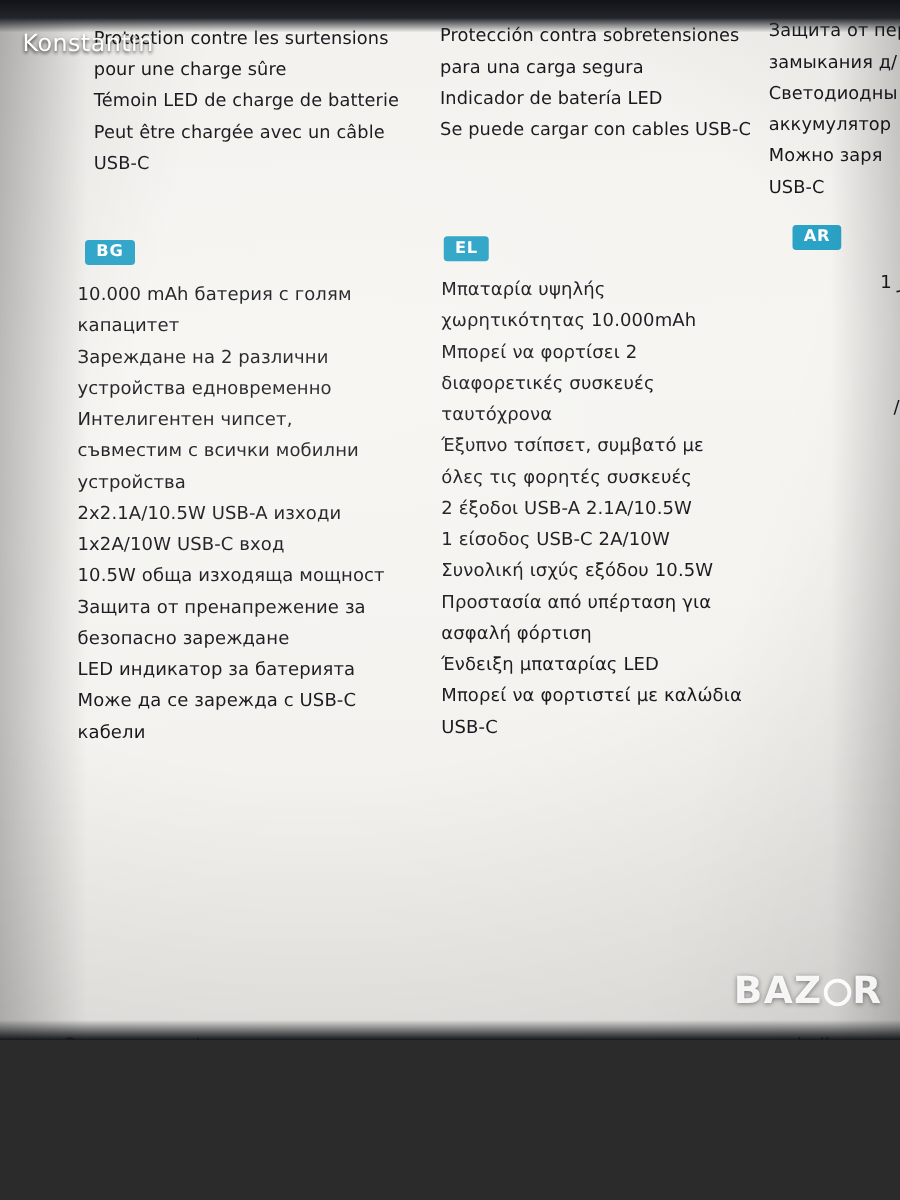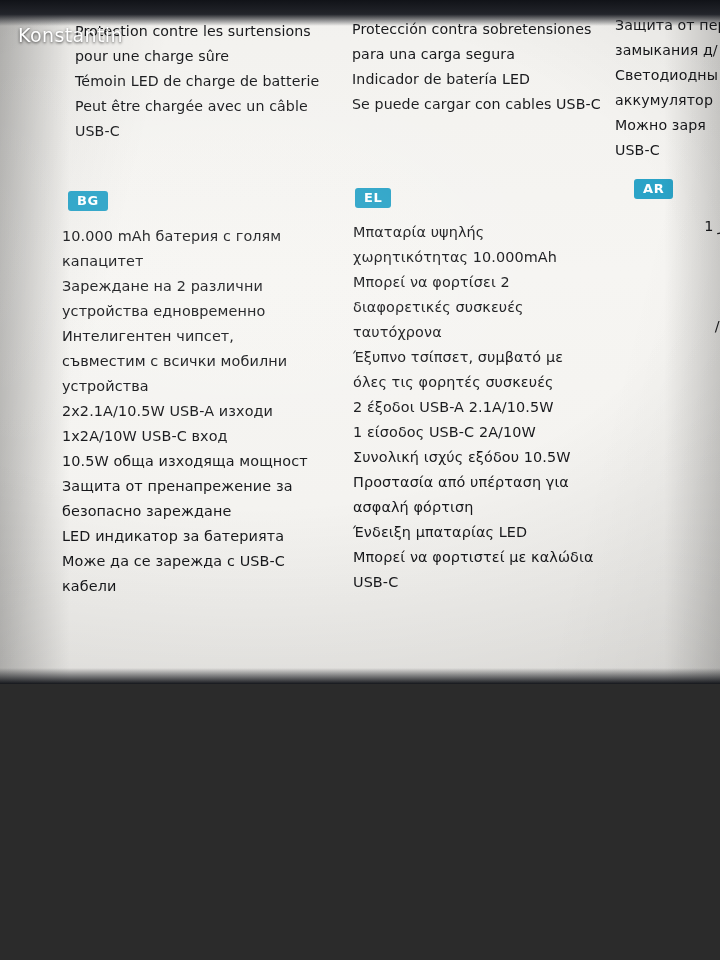--- a/index.html
+++ b/index.html
@@ -10,21 +10,21 @@
   body {
     width: 720px;
     height: 960px;
     overflow: hidden;
     font-family: "DejaVu Sans", sans-serif;
   }
 
   #photo {
     position: relative;
     width: 720px;
-    height: 684px;
+    height: 832px;
     background: #0e0f13;
     overflow: hidden;
   }
 
   
   #sheet {
     position: absolute;
     left: -46px;
     top: -34px;
     width: 830px;
@@ -301,14 +301,19 @@
   </div>
 
   <div class="shadow-left"></div>
   <div class="shadow-right"></div>
   <div class="vignette"></div>
   <div class="top-dark-edge"></div>
   <div class="bottom-dark-edge"></div>
 
   <div id="watermark-konstantin">Konstantin</div>
 
+  <div id="watermark-bazar">
+    <span>BAZ</span>
+      <span class="mark-dot"></span>
+      <span>R</span>
+  </div>
 
 </div>
 
 </body></html>

